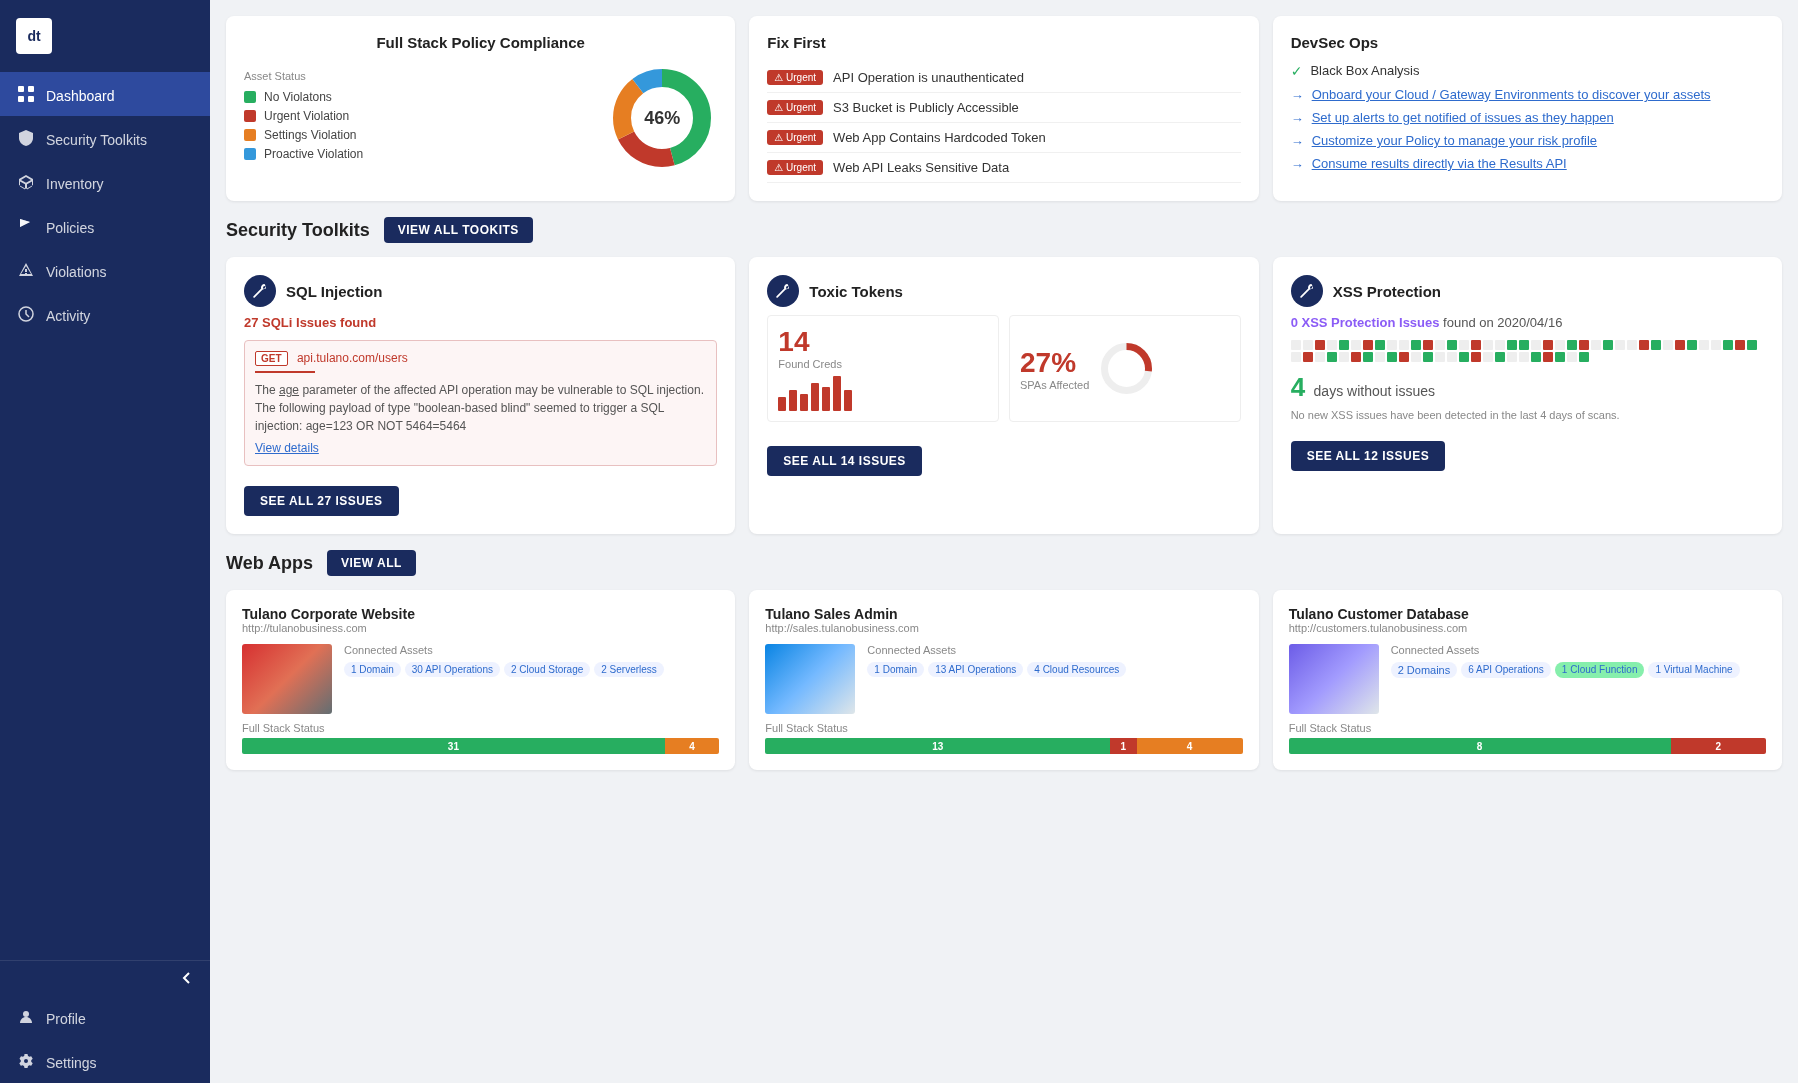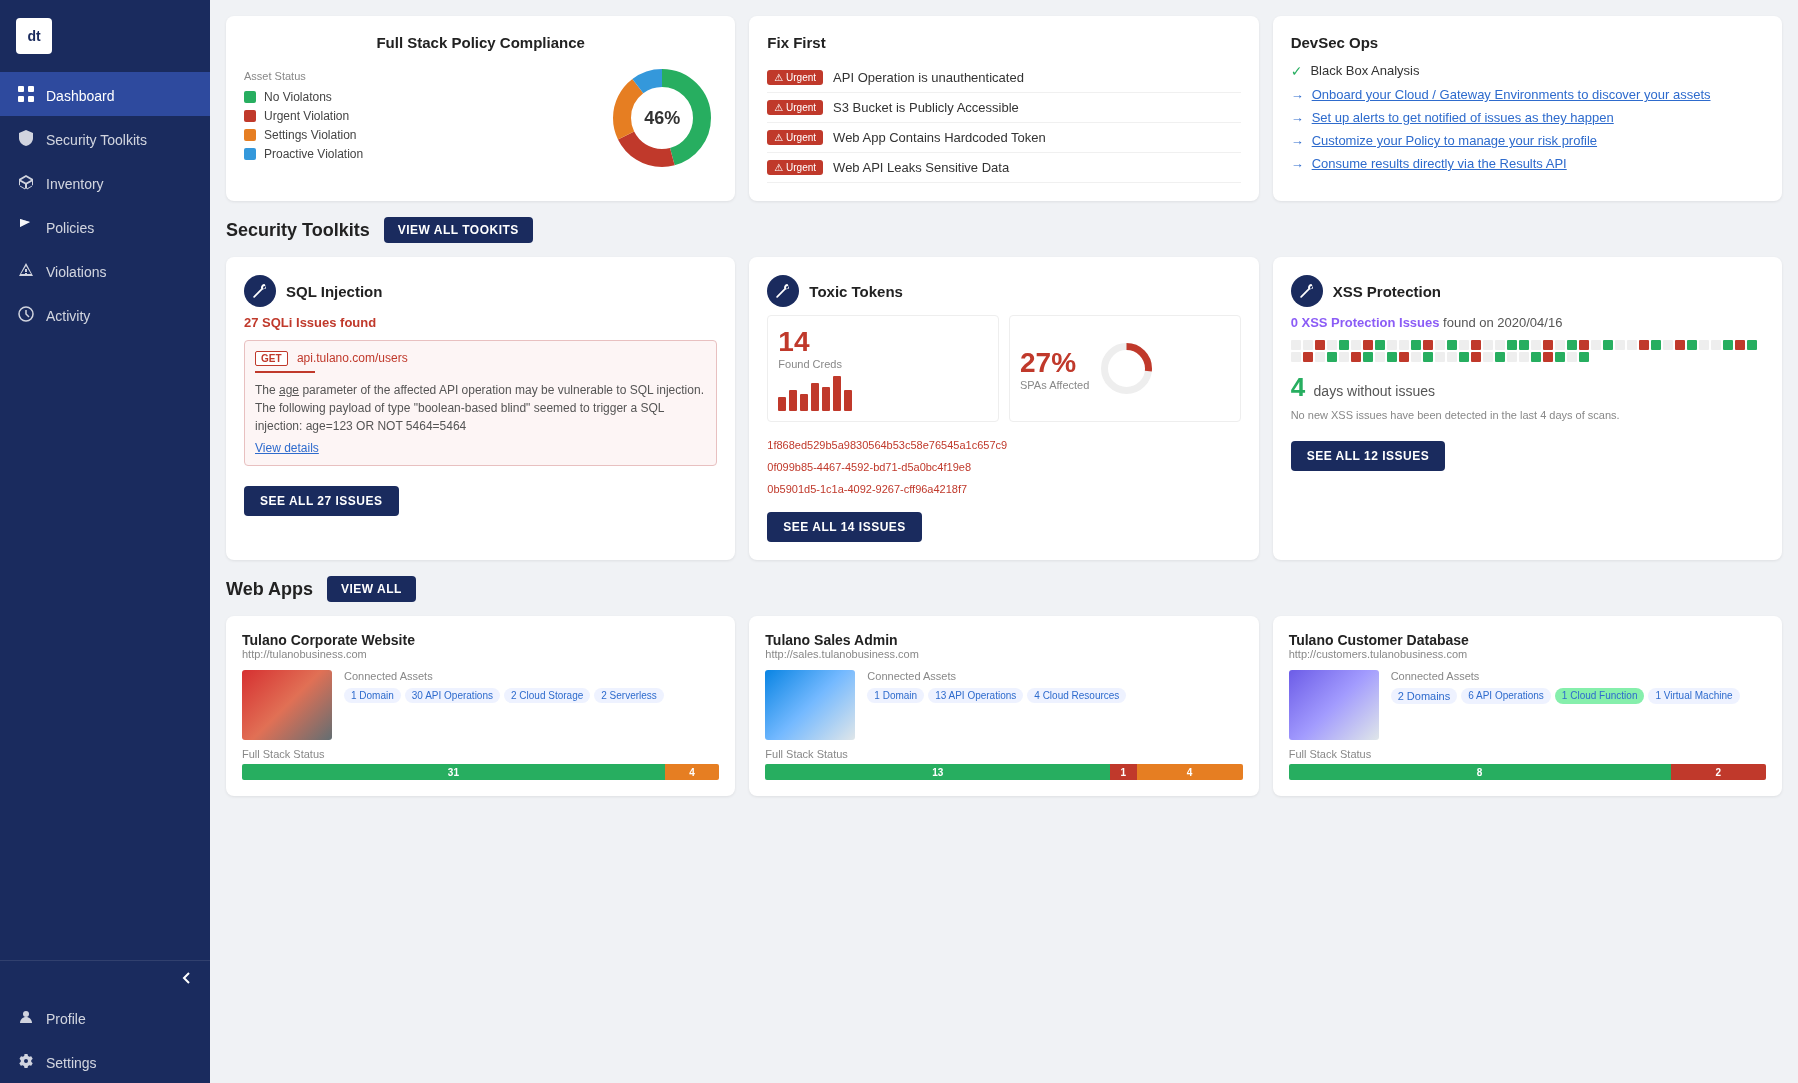--- a/index.html
+++ b/index.html
@@ -278,25 +278,20 @@
           <div>
             <div style="font-size:28px;font-weight:700;color:#c0392b;">27%</div>
             <div style="font-size:11px;color:#888;">SPAs Affected</div>
           </div>
           <svg width="55" height="55" viewBox="0 0 55 55">
             <circle cx="27.5" cy="27.5" r="22" fill="none" stroke="#eee" stroke-width="7"></circle>
             <circle cx="27.5" cy="27.5" r="22" fill="none" stroke="#c0392b" stroke-width="7" stroke-dasharray="37 101" stroke-dashoffset="0" transform="rotate(-90 27.5 27.5)"></circle>
           </svg>
         </div>
       </div>
-      <div style="font-size:11px;color:#c0392b;line-height:2;">
-        <div>1f868ed529b5a9830564b53c58e76545a1c657c9</div>
-        <div>0f099b85-4467-4592-bd71-d5a0bc4f19e8</div>
-        <div>0b5901d5-1c1a-4092-9267-cff96a4218f7</div>
-      </div>
       <button class="see-all-btn">SEE ALL 14 ISSUES</button>
     </div>
 
     <div class="toolkit-card">
       <div class="toolkit-header">
         <div class="toolkit-icon">
           <svg width="16" height="16" viewBox="0 0 16 16" fill="white">
               <path d="M12.5 1a3.5 3.5 0 0 0-3.3 4.6L1.3 13.5a1 1 0 0 0 1.2 1.2l7.9-7.9A3.5 3.5 0 0 0 12.5 1zm0 2a1.5 1.5 0 1 1 0 3 1.5 1.5 0 0 1 0-3z"></path>
             </svg>
         </div>

